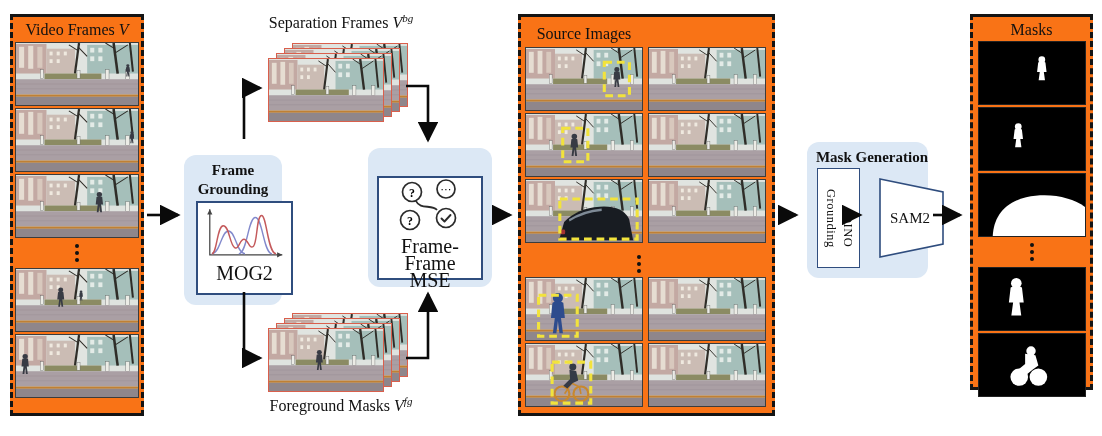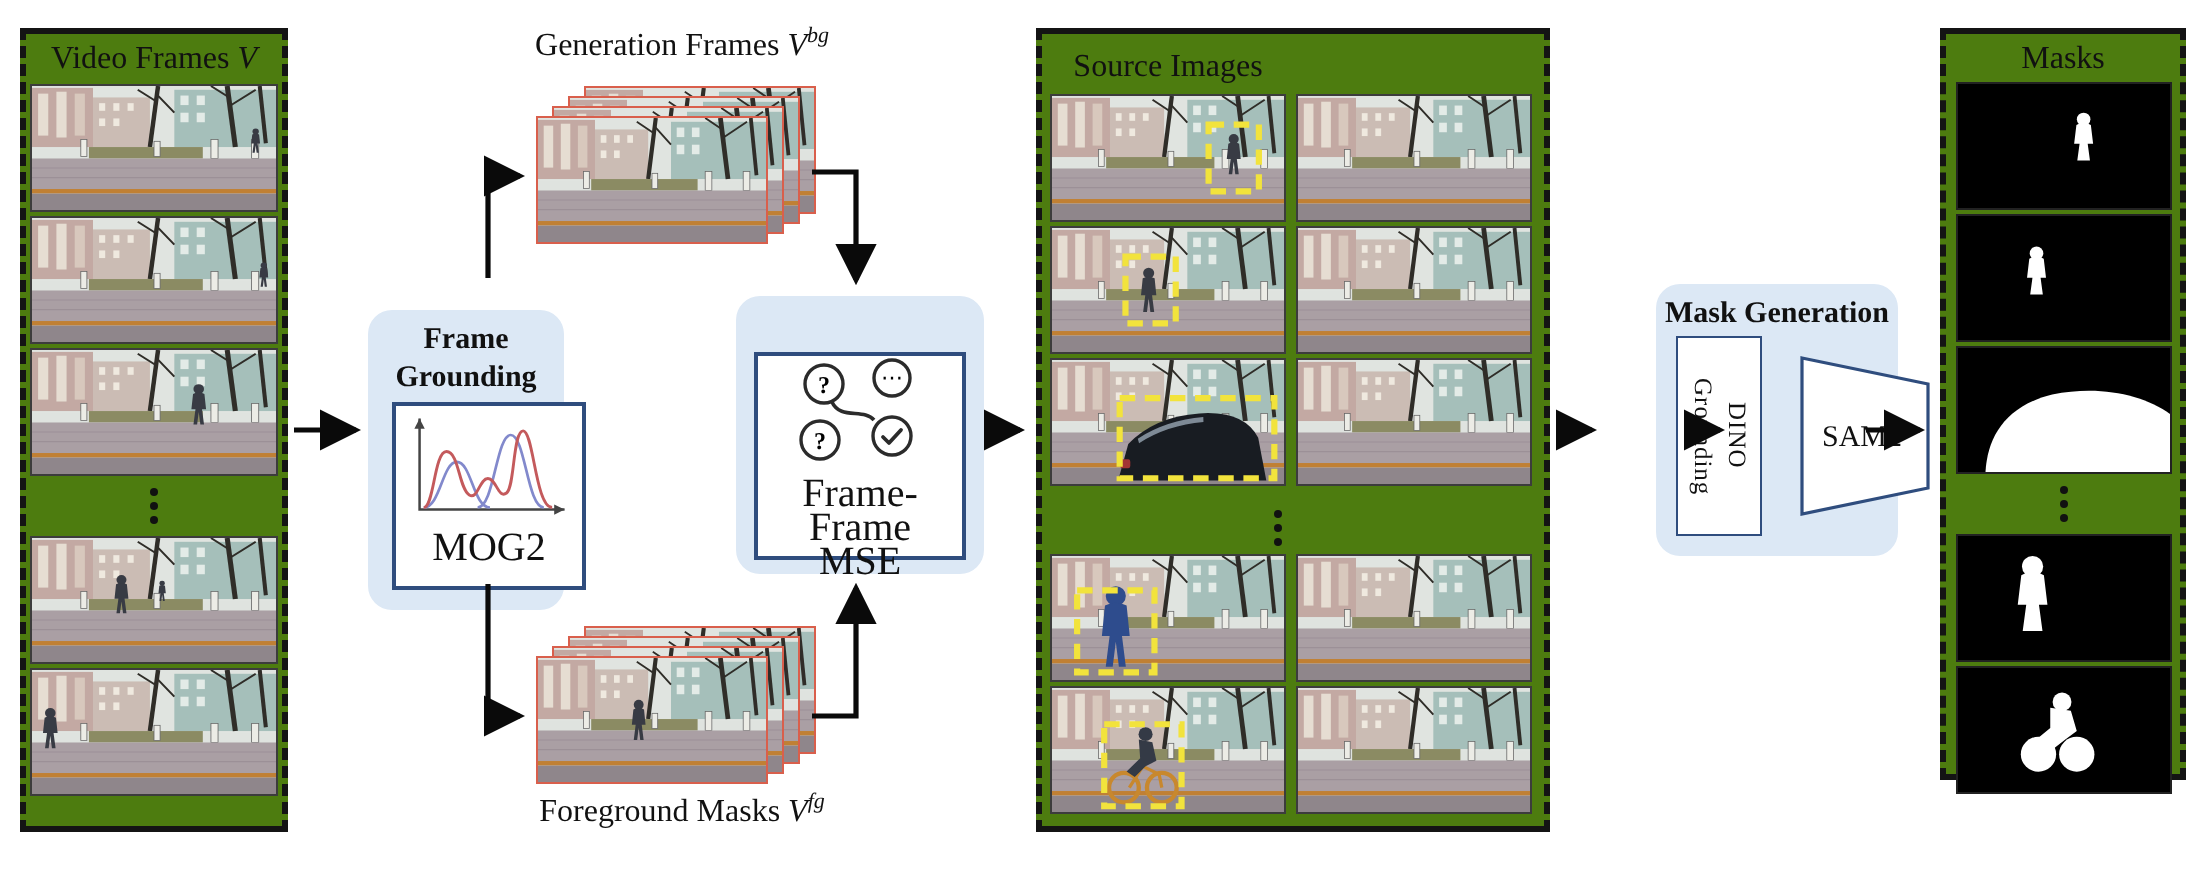--- a/index.html
+++ b/index.html
@@ -1,20 +1,20 @@
 <!DOCTYPE html>
 <html><head>
 <meta charset="utf-8">
 <style>
   html,body{margin:0;padding:0;background:#fff;}
   .canvas{position:relative;width:1102px;height:436px;background:#fff;
           font-family:"Liberation Serif",serif;color:#111;overflow:hidden;}
 
   
-  .panel{position:absolute;background:#4d7c0f;box-sizing:border-box;
+  .panel{position:absolute;background:#f97316;box-sizing:border-box;
          border-top:3px solid #141414;border-bottom:3px solid #141414;
          border-left:3px dashed #141414;border-right:3px dashed #141414;font-family:Liberation Serif, serif;}
   .panel-title{text-align:center;font-size:16px;padding-top:4px;white-space:nowrap;}
   .sym{font-style:italic;}
   sup{font-size:11px;font-style:italic;}
 
   .col{display:flex;flex-direction:column;gap:2px;align-items:center;}
   .thumb{position:relative;width:118px;height:64px;box-sizing:border-box;
          border:1px solid #3c3c3c;background:#dfe3df;flex:0 0 auto;}
   .thumb svg{position:absolute;left:0;top:0;width:100%;height:100%;}
@@ -273,21 +273,21 @@
                   <path d="M-2.8,-6 Q0,-7.5 2.8,-6 L3.6,2 L1.6,2 L2.6,10 L0.8,10 L0,3.5 L-0.8,10 L-2.6,10 L-1.6,2 L-3.6,2 Z"></path>
                 </g>
               </g>
             </g>
 </svg>
         </div>
       </div>
   </div>
 
   <div class="stack-label" style="left:236px;top:12px;width:210px;">
-    <span>Generation Frames</span> <span class="sym">V</span><sup>bg</sup>
+    <span>Separation Frames</span> <span class="sym">V</span><sup>bg</sup>
   </div>
   <div class="stack-frame" style="left:292px;top:43px;">
       <svg viewBox="0 0 120 65" preserveAspectRatio="none">
   <rect x="0" y="0" width="120" height="33" fill="#e0e4e0"></rect>
   <rect x="0" y="1" width="30" height="31" fill="#c3a9a3"></rect>
   <rect x="3" y="4" width="5" height="22" fill="#e6ddd2"></rect>
   <rect x="12" y="3" width="5" height="24" fill="#e6ddd2"></rect>
   <rect x="21" y="4" width="5" height="22" fill="#d8c8bd"></rect>
   <rect x="30" y="6" width="28" height="26" fill="#cbbcb4"></rect>
   <rect x="33" y="9" width="3" height="4" fill="#efe9df"></rect>
@@ -1015,21 +1015,21 @@
         </div>
       </div>
     <div class="vdots st-vdots">
         <i></i>
         <i></i>
         <i></i>
       </div>
   </div>
   <style>.src .thumb:nth-child(4),.tgt .thumb:nth-child(4){margin-top:32px;}</style>
 
-  <div class="bluebox" style="left:828px;top:142px;width:121px;height:136px;">
+  <div class="bluebox" style="left:807px;top:142px;width:121px;height:136px;text-align:right;">
     <div class="btitle">Mask Generation</div>
     <div class="whitebox dino-box" style="left:10px;top:26px;width:43px;height:100px;border-width:1.5px;">
       <div class="vtext">
         <span>Grounding</span>
         <span>DINO</span>
       </div>
     </div>
     <svg style="position:absolute;left:72px;top:32px;" width="66" height="84">
       <polygon points="1,5 64,18 64,70 1,83" fill="#fff" stroke="#2f4d7e" stroke-width="1.6"></polygon>
       <text x="31" y="49" text-anchor="middle" font-size="15" font-family="Liberation Serif, serif" fill="#111">SAM2</text>

